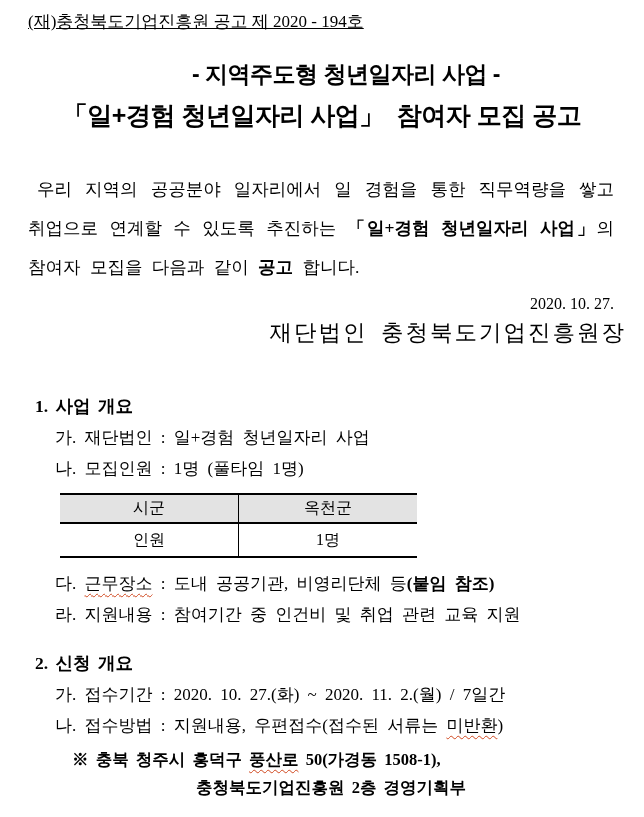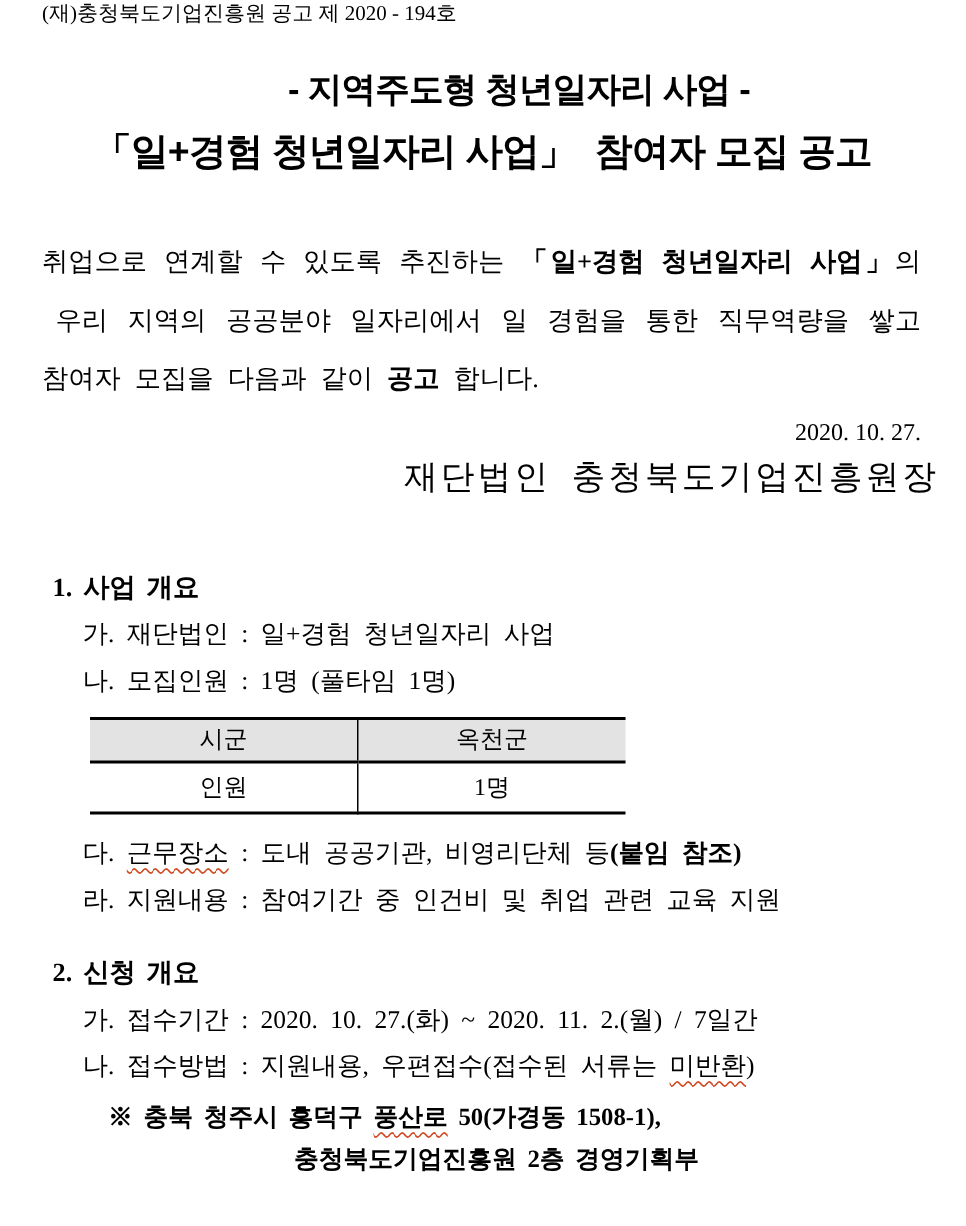--- a/index.html
+++ b/index.html
@@ -1,20 +1,20 @@
 <!DOCTYPE html>
 <html style="--sq: #d0481f; --thead-bg: #e3e3e3;"><head>
 <meta charset="utf-8">
 <style>
   html,body{margin:0;padding:0;background:#ffffff;}
   .page{
     position:relative;width:644px;height:817px;background:#fff;overflow:hidden;
     font-family:"Liberation Serif","DejaVu Serif",serif;color:#000;
   }
-  .notice-number{margin-left:28px;font-size:14px;white-space:pre;}
+  .notice-number{padding-top:10px;margin-left:28px;font-size:17px;white-space:pre;text-decoration:underline;}
   .title1{
     margin:26px 0 0;text-align:center;
     font-family:"Liberation Sans","DejaVu Sans",sans-serif;
     font-weight:bold;font-size:23px;white-space:pre;letter-spacing:-0.5px;padding-left:48px;
   }
   .title2{
     margin:9px 0 0;text-align:center;
     font-family:"Liberation Sans","DejaVu Sans",sans-serif;
     font-weight:bold;font-size:25px;white-space:pre;letter-spacing:-0.5px;
   }
@@ -49,22 +49,22 @@
 
 <div class="page">
 
   <div class="notice-number">(재)충청북도기업진흥원 공고 제 2020 - 194호</div>
 
   <div class="title1">- 지역주도형 청년일자리 사업 -</div>
 
   <div class="title2">「일+경험 청년일자리 사업」  참여자 모집 공고</div>
 
   <div class="intro">
+    <div class="justify-line indent">우리 지역의 공공분야 일자리에서 일 경험을 통한 직무역량을 쌓고</div>
     <div class="justify-line"><span>취업으로 연계할 수 있도록 추진하는 </span><b>「일+경험 청년일자리 사업」</b><span>의</span></div>
-    <div class="justify-line indent">우리 지역의 공공분야 일자리에서 일 경험을 통한 직무역량을 쌓고</div>
     <div><span>참여자 모집을 다음과 같이 </span><b>공고</b><span> 합니다.</span></div>
   </div>
 
   <div class="date">2020. 10. 27.</div>
 
   <div class="signature">재단법인 충청북도기업진흥원장</div>
 
   <div class="sec-heading">1. 사업 개요</div>
 
   <div class="sub-item">가. 재단법인 : 일+경험 청년일자리 사업</div>

